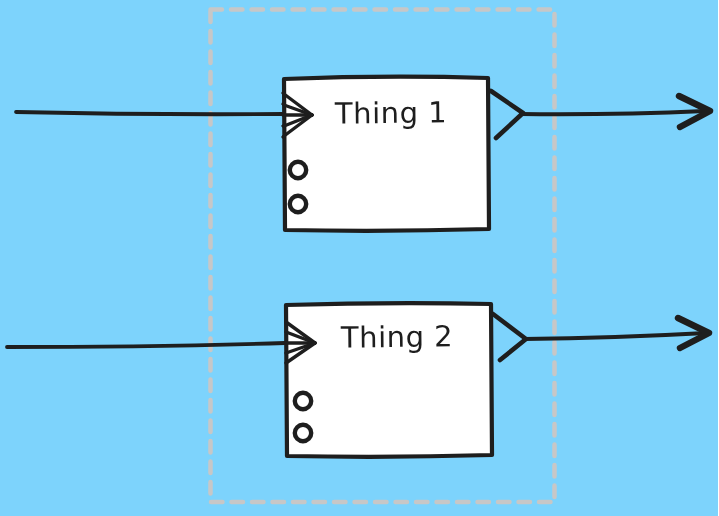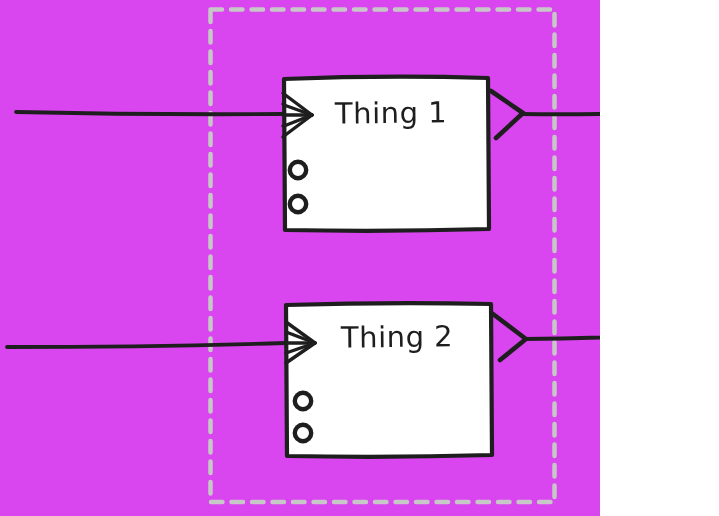--- a/index.html
+++ b/index.html
@@ -3,23 +3,23 @@
 <meta charset="utf-8">
 <style>
   html, body {
     margin: 0;
     padding: 0;
     background: #ffffff;
     font-family: "DejaVu Sans", sans-serif;
   }
   .canvas {
     position: relative;
-    width: 600px;
+    width: 718px;
     height: 516px;
-    background: #d946ef;
+    background: #7dd3fc;
     overflow: hidden;
     text-align: right;
   }
   .canvas svg {
     position: absolute;
     left: 0;
     top: 0;
   }
   .node-label {
     position: absolute;

